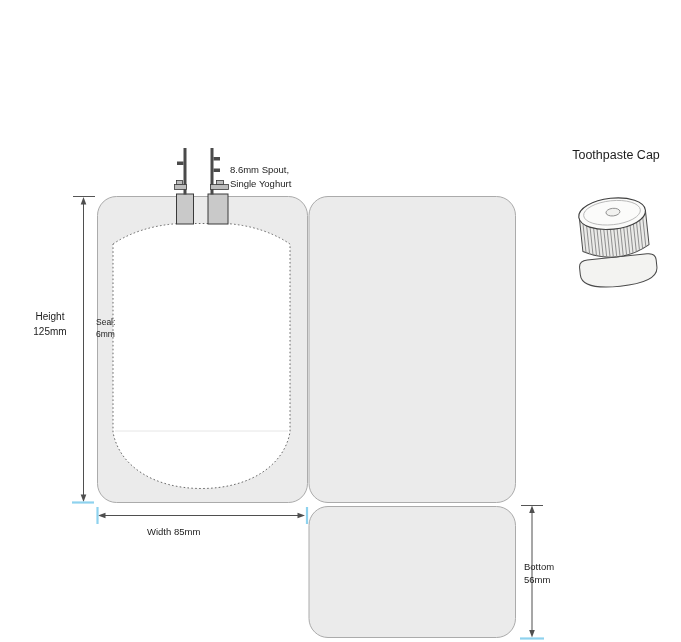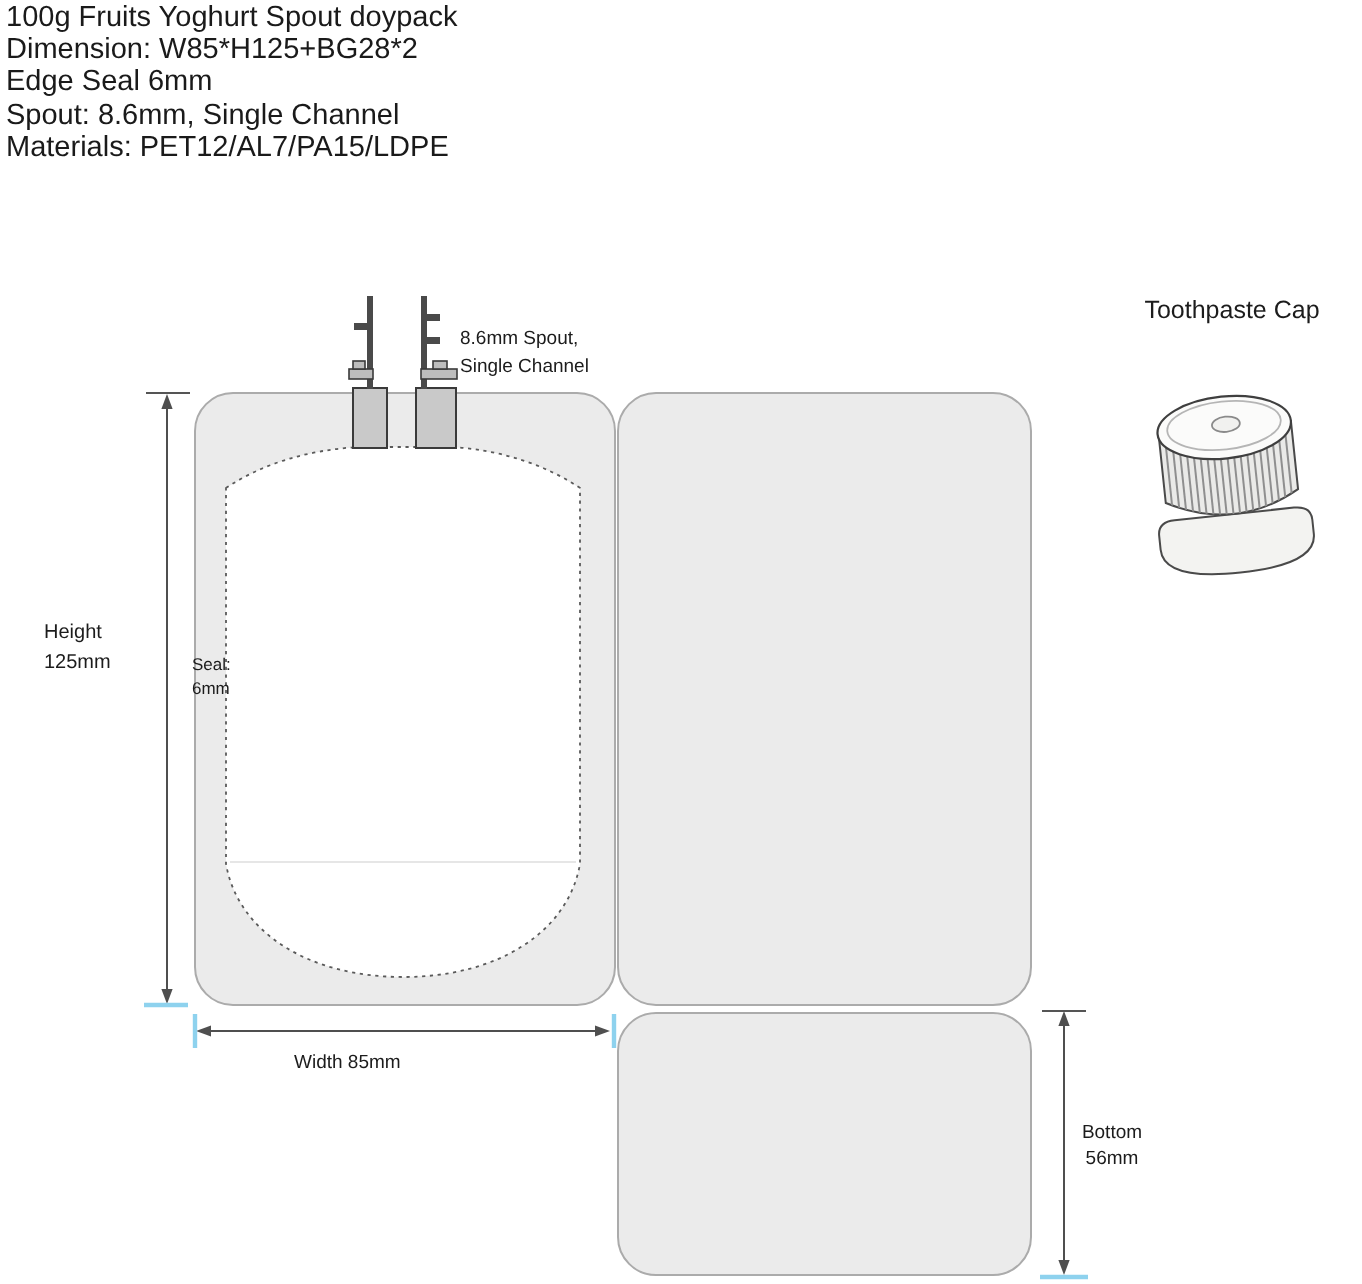--- a/index.html
+++ b/index.html
@@ -25,38 +25,31 @@
   .flange{fill:#bdbdbd;stroke:#3a3a3a;stroke-width:0.8;}
   .cap-base{fill:#f3f3f1;stroke:#4a4a4a;stroke-width:1;}
   .cap-body{fill:#eaeae8;stroke:#4a4a4a;stroke-width:1;}
   .caprib{stroke:#8f8f8f;stroke-width:1;}
   .cap-top{fill:#fbfbfa;stroke:#3f3f3f;stroke-width:1.1;}
   .cap-rim{fill:none;stroke:#b5b5b5;stroke-width:0.9;}
   .cap-hole{fill:#f1f1ef;stroke:#8a8a8a;stroke-width:0.9;}
   
   .lbl{position:absolute;color:#1c1c1c;}
   #lbl-spout{left:230px;top:163px;font-size:9.5px;line-height:13.5px;}
-  #lbl-height{left:22px;top:309px;width:56px;font-size:10px;line-height:15px;}
-  #lbl-seal{left:96px;top:327px;font-size:8.5px;line-height:11.5px;}
+  #lbl-height{left:22px;top:309px;width:56px;text-align:center;font-size:10px;line-height:15px;}
+  #lbl-seal{left:96px;top:317px;font-size:8.5px;line-height:11.5px;}
   #lbl-width{left:147px;top:526px;width:106px;text-align:left;font-size:9.5px;}
-  #lbl-bottom{left:524px;top:560px;width:64px;text-align:center;font-size:9.5px;line-height:13px;}
+  #lbl-bottom{left:524px;top:560px;width:64px;text-align:left;font-size:9.5px;line-height:13px;}
   #lbl-cap{left:554px;top:148px;width:124px;text-align:center;font-size:12.5px;}
 </style>
 </head>
 <body>
 
 <div id="canvas">
 
-  <div id="spec-header">
-    <div class="hdr-line">100g Fruits Yoghurt Spout doypack</div>
-    <div class="hdr-line">Dimension: W85*H125+BG28*2</div>
-    <div class="hdr-line">Edge Seal 6mm</div>
-    <div class="hdr-line">Spout: 8.6mm, Single Channel</div>
-    <div class="hdr-line">Materials: PET12/AL7/PA15/LDPE</div>
-  </div>
 
   <svg id="diagram-svg" width="681" height="642" viewBox="0 0 681 642">
 
     <rect class="panel" x="97.5" y="196.5" width="210" height="306" rx="19"></rect>
     <rect class="panel" x="309" y="196.5" width="206.5" height="306" rx="19"></rect>
     <rect class="panel" x="309" y="506.5" width="206.5" height="131" rx="19"></rect>
 
     <path class="interior" d="M113,244 Q140,226 179,223.5 L226,223.5 Q263,226 290,244 L290,432 C284,466 249,488.5 201.5,488.5 C154,488.5 119,466 113,432 Z"></path>
     <line class="foldline" x1="115" y1="431" x2="288" y2="431"></line>
     <path class="dash" d="M113,244 Q140,226 179,223.5 L226,223.5 Q263,226 290,244 L290,432 C284,466 249,488.5 201.5,488.5 C154,488.5 119,466 113,432 Z"></path>
@@ -127,21 +120,21 @@
         <line class="caprib" x1="645.6" y1="205" x2="645.6" y2="268"></line>
       </g>
       <ellipse class="cap-top" cx="615.5" cy="213.5" rx="33.5" ry="15.5"></ellipse>
       <ellipse class="cap-rim" cx="615.5" cy="212.5" rx="28.5" ry="12"></ellipse>
       <ellipse class="cap-hole" cx="616.5" cy="212" rx="7" ry="3.8"></ellipse>
     </g>
   </svg>
 
   <div class="lbl" id="lbl-spout">
     <div>8.6mm Spout,</div>
-    <div>Single Channel</div>
+    <div>Single Yoghurt</div>
   </div>
 
   <div class="lbl" id="lbl-height">
     <div>Height</div>
     <div>125mm</div>
   </div>
 
   <div class="lbl" id="lbl-seal">
     <div>Seal:</div>
     <div>6mm</div>

